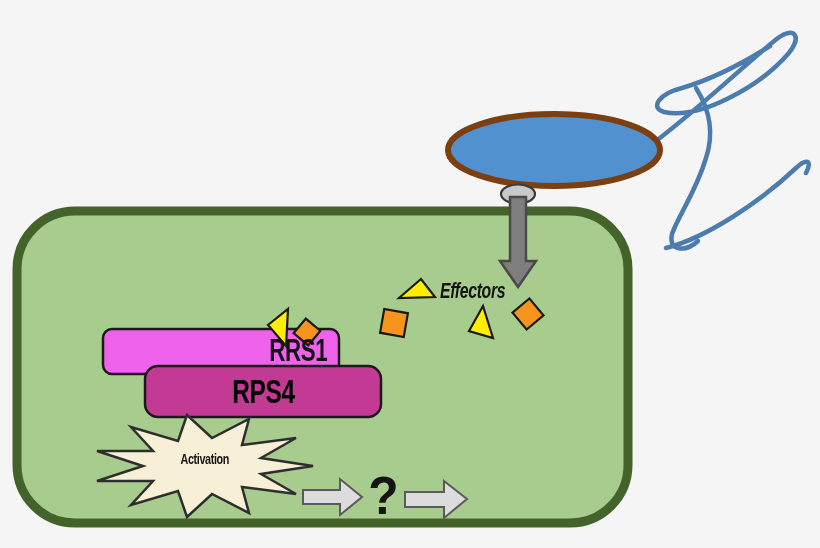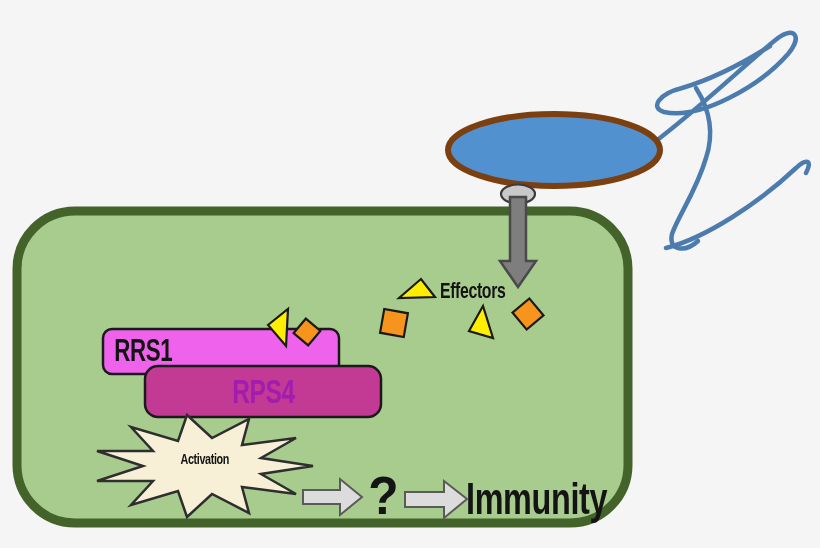--- a/index.html
+++ b/index.html
@@ -14,23 +14,23 @@
   .lbl{
     position:absolute;
     color:#141414;
     font-weight:700;
     white-space:nowrap;
     line-height:1;
     letter-spacing:-0.5px;
   }
   .cond{display:inline-block;transform:scaleX(0.72);transform-origin:left top;}
   .cond-c{display:inline-block;transform:scaleX(0.72);transform-origin:center top;}
-  .lbl-effectors{left:440px;top:280px;font-size:22px;}
-  .lbl-rrs1{left:103px;top:335px;width:236px;text-align:left;font-size:31px;}
-  .lbl-rps4{left:145px;top:374px;width:236px;text-align:center;font-size:34px;color:#a21caf;}
+  .lbl-effectors{left:440px;top:280px;font-size:22px;font-style:italic;}
+  .lbl-rrs1{left:103px;top:335px;width:236px;text-align:right;font-size:31px;}
+  .lbl-rps4{left:145px;top:374px;width:236px;text-align:center;font-size:34px;color:#000000;}
   .lbl-activation{left:120px;top:451px;width:170px;text-align:center;font-size:15px;}
   .lbl-question{left:360px;top:468px;width:46px;text-align:center;font-size:54px;font-weight:900;}
   .lbl-question .cond-c{transform:scaleX(0.92);}
   .lbl-immunity{left:466px;top:476px;font-size:45px;}
 </style>
 </head>
 <body>
 
 <div class="stage">
 
@@ -81,17 +81,14 @@
   </div>
 
   <div class="lbl lbl-activation">
     <span class="cond-c">Activation</span>
   </div>
 
   <div class="lbl lbl-question">
     <span class="cond-c">?</span>
   </div>
 
-  <div class="lbl lbl-immunity">
-    <span class="cond">Immunity</span>
-  </div>
 
 </div>
 
 </body></html>

